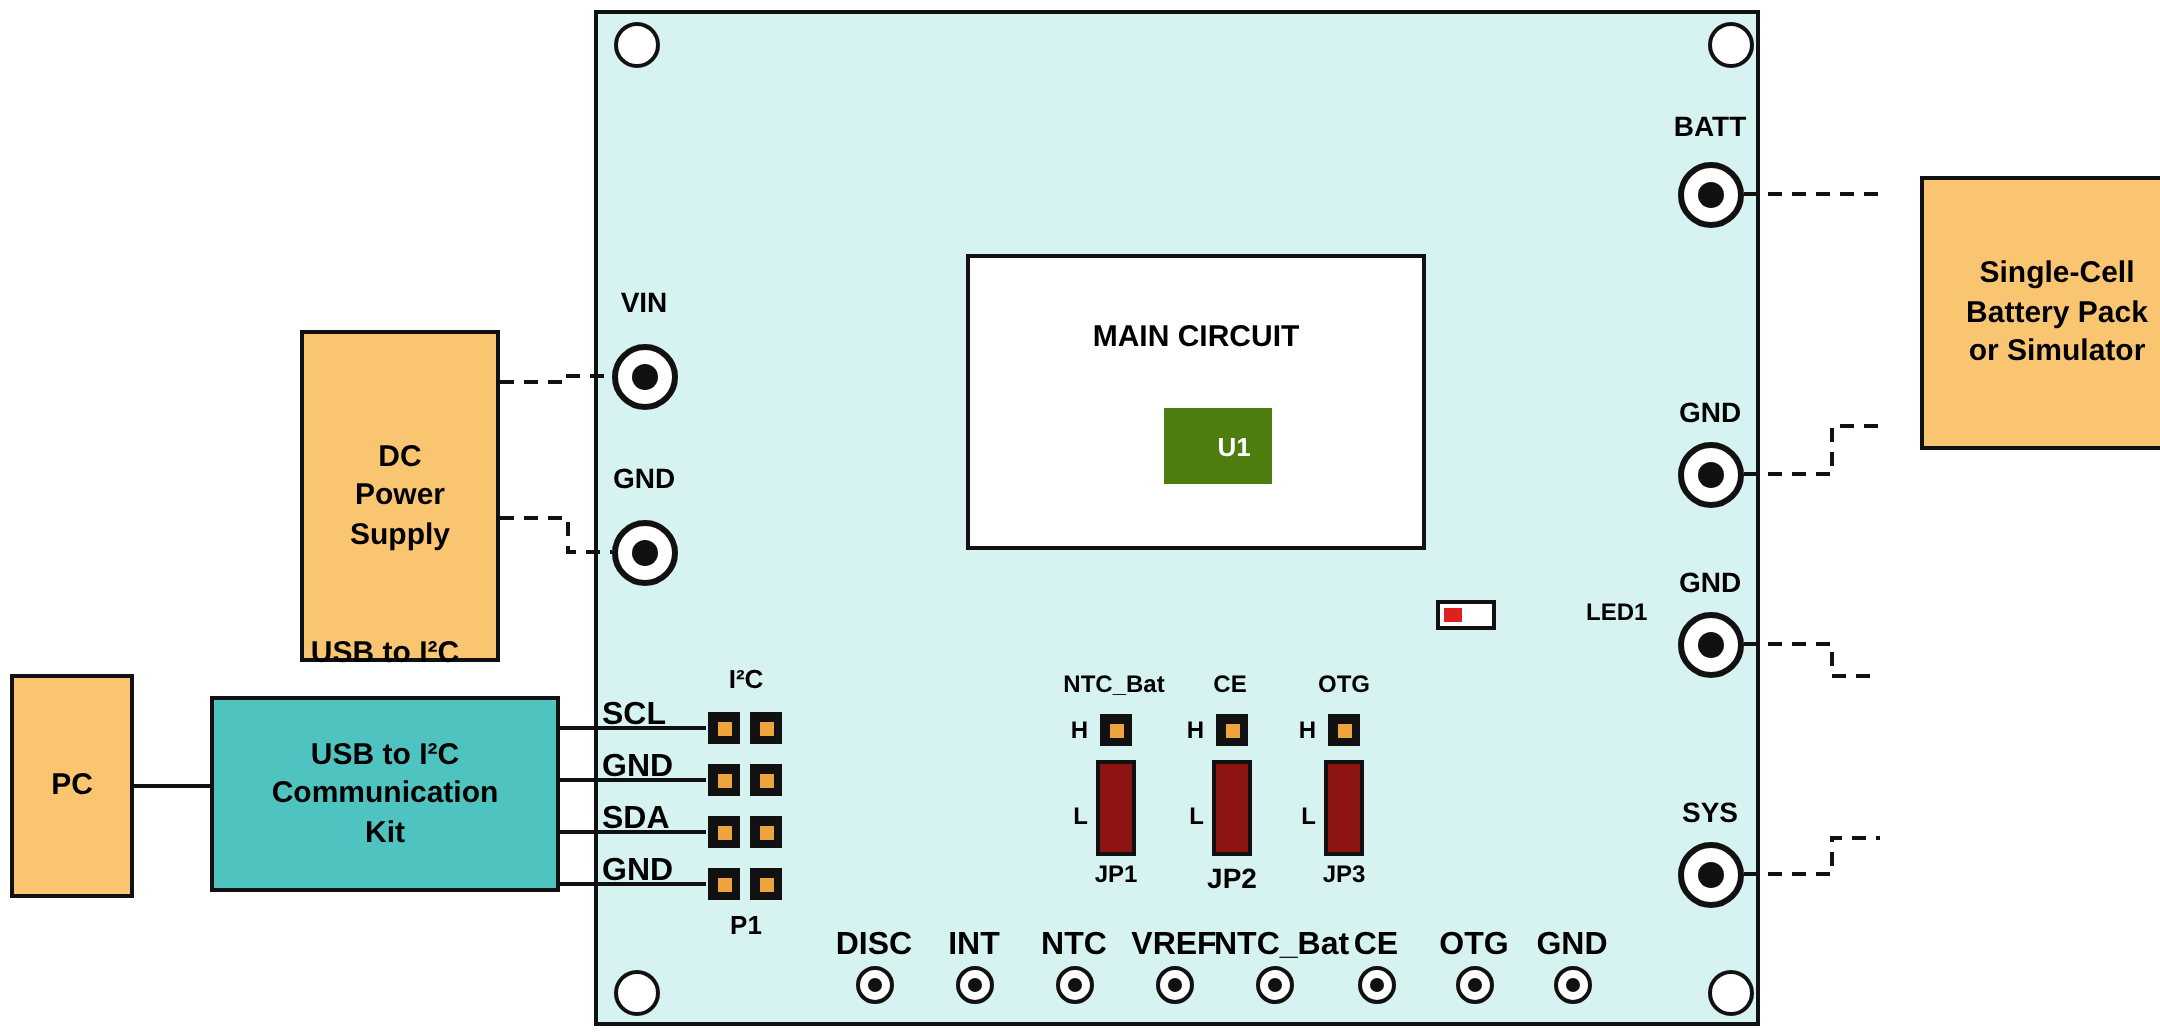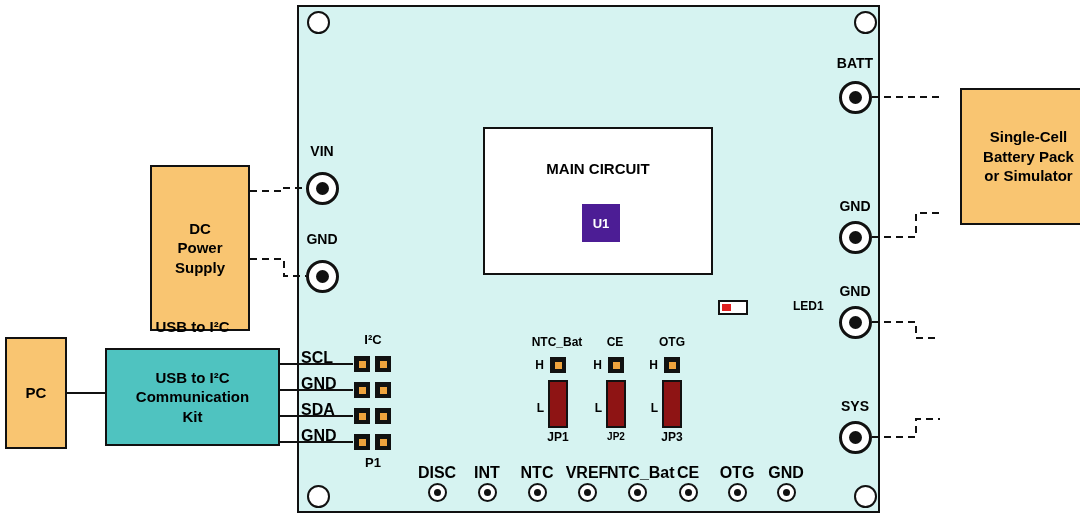--- a/index.html
+++ b/index.html
@@ -17,22 +17,22 @@
   .conn.small{width:19px;height:19px;border-width:2.5px;}
   .dot{background:#111;border-radius:50%;}
   .big .dot{width:13px;height:13px;}
   .small .dot{width:7px;height:7px;}
   .lbl{font-weight:bold;text-align:center;font-size:13px;line-height:1.15;}
   .lbl.small{font-size:16px;}
   .lbl.left{text-align:left;}
   .lbl.right{text-align:right;}
   .title{font-weight:bold;font-size:24px;letter-spacing:.5px;}
   .mcbox{background:#fff;border:2px solid #111;box-sizing:border-box;}
-  .chip{background:#4c1d95;color:#fff;font-weight:bold;font-size:13px;
-        display:flex;align-items:center;justify-content:center;}
+  .chip{background:#4d7c0f;color:#fff;font-weight:bold;font-size:13px;
+        display:flex;align-items:center;justify-content:center;padding-left:16px;}
   .header{display:grid;grid-template-columns:16px 16px;column-gap:5px;row-gap:10px;}
   .pin{width:16px;height:16px;background:#111;display:flex;align-items:center;justify-content:center;}
   .pin i{display:block;width:7px;height:7px;background:var(--pin_orange,#efa33d);}
   .shunt{background:var(--jumper_red,#8e1414);border:2px solid #111;box-sizing:border-box;}
   .led{background:#fff;border:2px solid #111;box-sizing:border-box;}
   .led i{position:absolute;left:2px;top:2px;bottom:2px;width:9px;background:var(--led_red,#e02020);}
   svg .dash{stroke:#111;stroke-width:2;fill:none;stroke-dasharray:7 5;}
   svg .solid{stroke:#111;stroke-width:2;fill:none;}
 </style>
 </head>
@@ -152,21 +152,21 @@
   <div class="abs shunt" style="left:548px;top:380px;width:20px;height:48px;"></div>
   <div class="abs lbl" style="left:537px;top:431px;width:42px;font-size:12px;">JP1</div>
 
   <div class="abs lbl" style="left:570px;top:336px;width:90px;font-size:12px;">CE</div>
   <div class="abs lbl right" style="left:584px;top:359px;width:18px;font-size:12px;">H</div>
   <div class="abs pin" style="left:608px;top:357px;">
       <i></i>
     </div>
   <div class="abs lbl right" style="left:584px;top:402px;width:18px;font-size:12px;">L</div>
   <div class="abs shunt" style="left:606px;top:380px;width:20px;height:48px;"></div>
-  <div class="abs lbl" style="left:595px;top:431px;width:42px;font-size:10px;">JP2</div>
+  <div class="abs lbl" style="left:595px;top:431px;width:42px;font-size:14px;">JP2</div>
 
   <div class="abs lbl" style="left:627px;top:336px;width:90px;font-size:12px;">OTG</div>
   <div class="abs lbl right" style="left:640px;top:359px;width:18px;font-size:12px;">H</div>
   <div class="abs pin" style="left:664px;top:357px;">
       <i></i>
     </div>
   <div class="abs lbl right" style="left:640px;top:402px;width:18px;font-size:12px;">L</div>
   <div class="abs shunt" style="left:662px;top:380px;width:20px;height:48px;"></div>
   <div class="abs lbl" style="left:651px;top:431px;width:42px;font-size:12px;">JP3</div>
 

